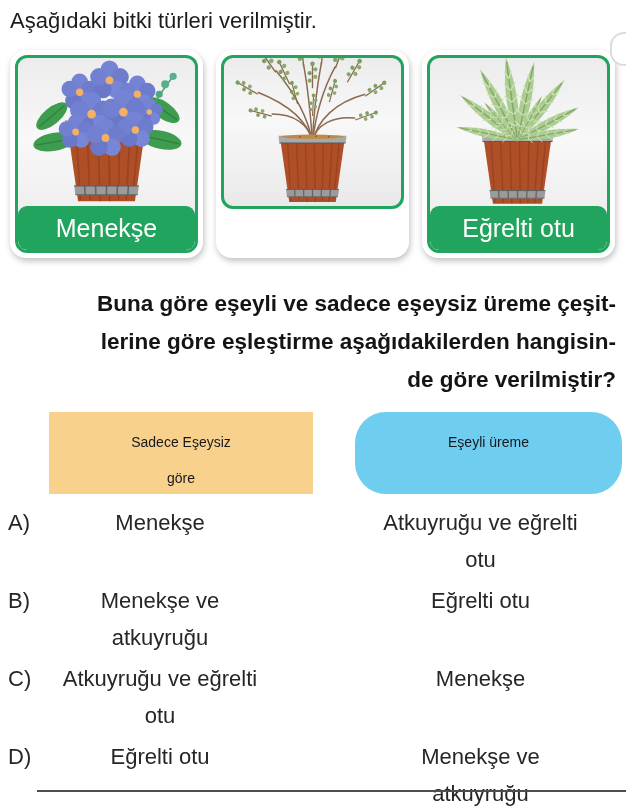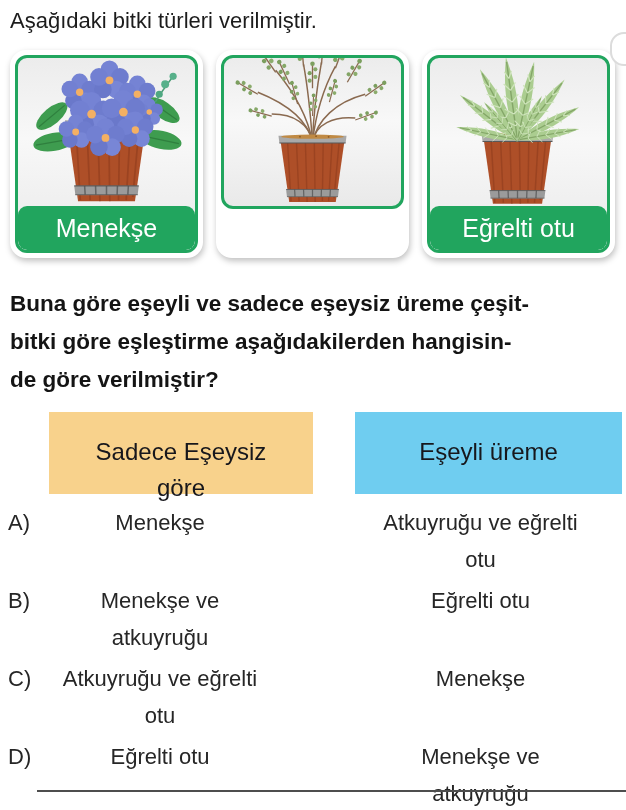--- a/index.html
+++ b/index.html
@@ -20,28 +20,28 @@
     background:linear-gradient(180deg,#ececec 0%,#f8f8f8 42%,#e9e9e9 100%);
   }
   .card-img{height:148px;}
   .card-img svg{display:block;width:100%;height:100%;}
   .card-label{
     height:44px;background:var(--green,#21A55E);border-radius:9px;
     display:flex;align-items:center;justify-content:center;
     color:#fff;font-size:25px;
   }
   .question{margin:27px 10px 0;font-weight:bold;font-size:22.5px;line-height:38px;color:#141414;}
-  .question div{white-space:nowrap;}
+  .question div{white-space:nowrap;text-align:right;}
   .headers{position:relative;height:82px;margin-top:13px;}
   .hdr{
-    position:absolute;top:0;height:82px;box-sizing:border-box;padding-top:22px;
-    text-align:center;font-size:24px;line-height:36px;color:#17171c;
+    position:absolute;top:0;height:82px;box-sizing:border-box;padding-top:12px;
+    text-align:center;font-size:14px;line-height:36px;color:#17171c;
   }
   .hdr1{left:49px;width:264px;background:var(--orange,#F8D28C);}
-  .hdr2{left:355px;width:267px;background:var(--blue,#6FCDF0);}
+  .hdr2{left:355px;width:267px;background:var(--blue,#6FCDF0);border-radius:31px;}
   .options{margin-top:10px;}
   .opt{
     display:grid;grid-template-columns:27px 250px 62px 267px;
     margin:0 0 4px 8px;font-size:22px;line-height:37px;color:#262626;
   }
   .opt .letter{text-align:left;}
   .cell{text-align:center;}
   .cell div{height:37px;}
   .bottom-line{position:absolute;left:37px;top:790px;width:589px;height:2px;background:#4e4e4e;}
   .corner{
@@ -181,21 +181,21 @@
           <use href="#frond" transform="translate(88,84) rotate(28) scale(0.75)"></use>
         </svg>
       </div>
       <div class="card-label">Eğrelti otu</div>
     </div>
   </div>
 </div>
 
 <div class="question">
   <div>Buna göre eşeyli ve sadece eşeysiz üreme çeşit-</div>
-  <div>bitki göre eşleştirme aşağıdakilerden hangisin-</div>
+  <div>lerine göre eşleştirme aşağıdakilerden hangisin-</div>
   <div>de göre verilmiştir?</div>
 </div>
 
 <div class="headers">
   <div class="hdr hdr1">
     <div>Sadece Eşeysiz</div>
     <div>göre</div>
   </div>
   <div class="hdr hdr2">
     <div>Eşeyli üreme</div>

